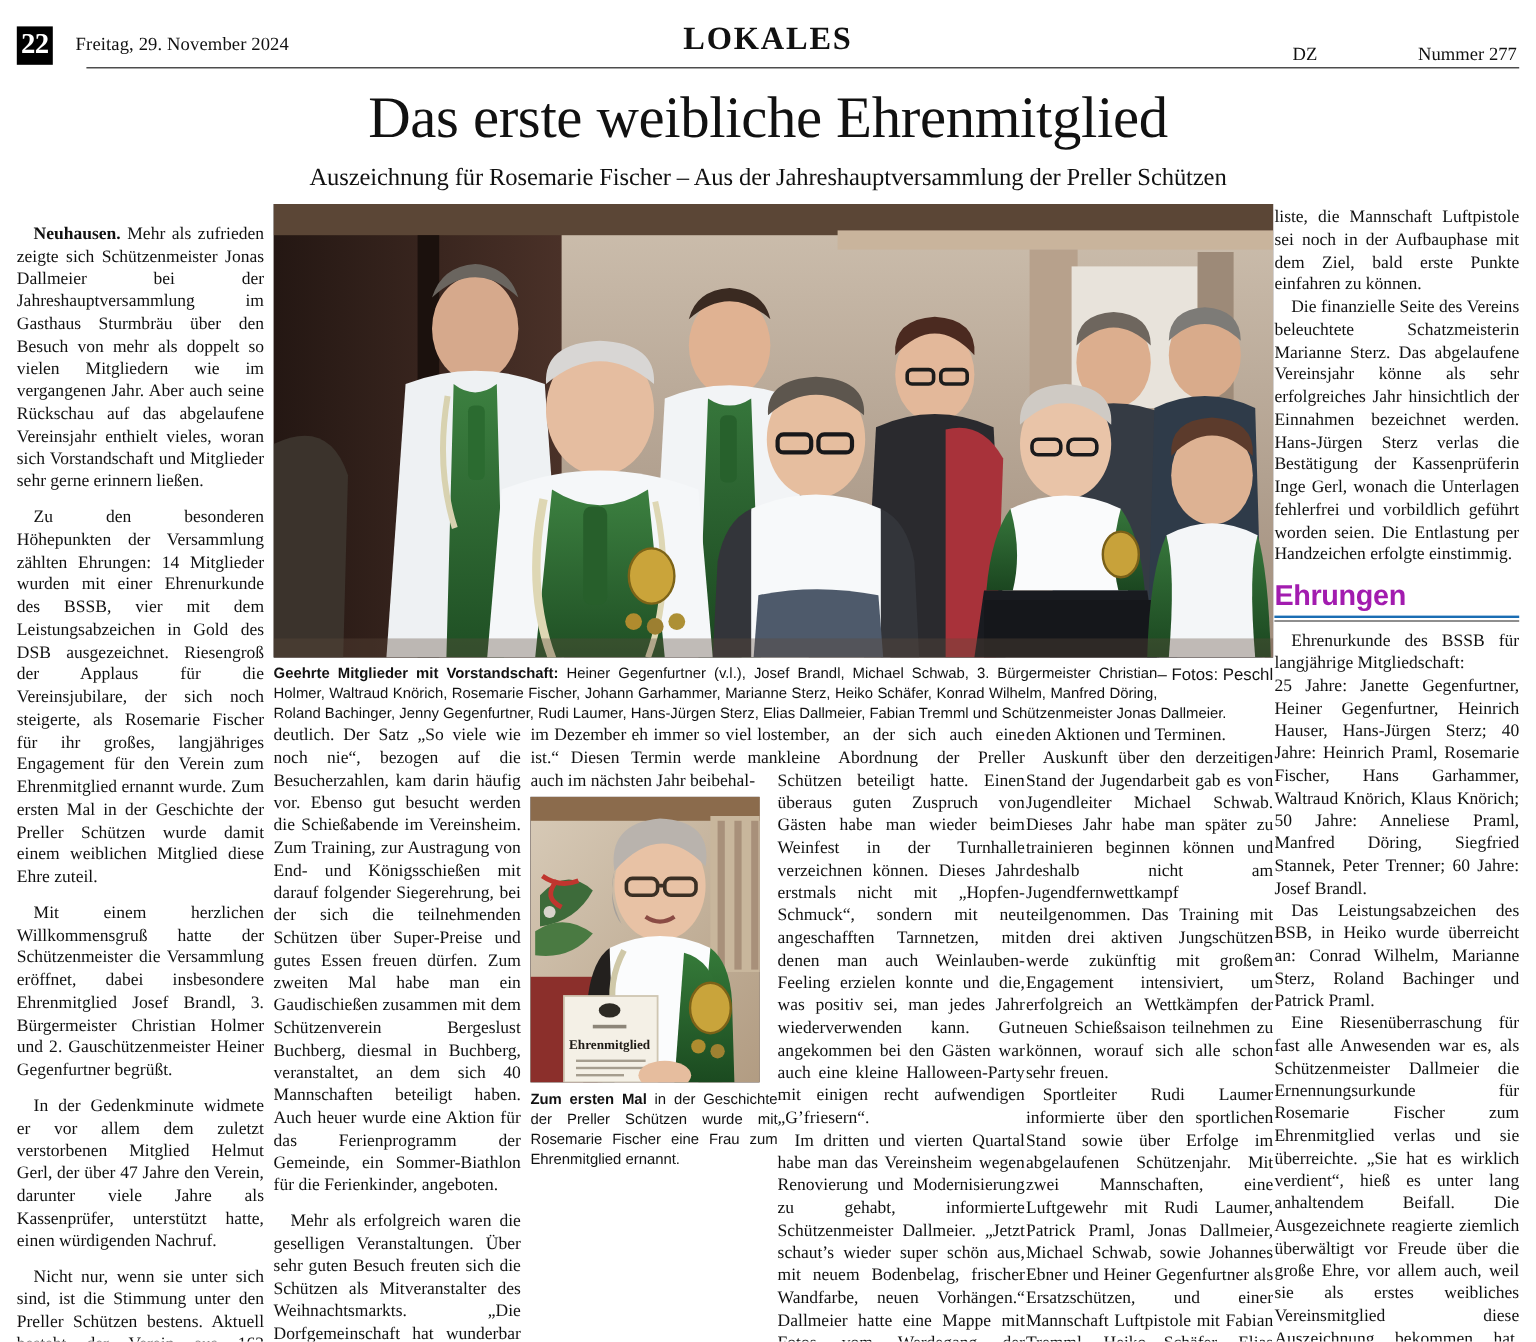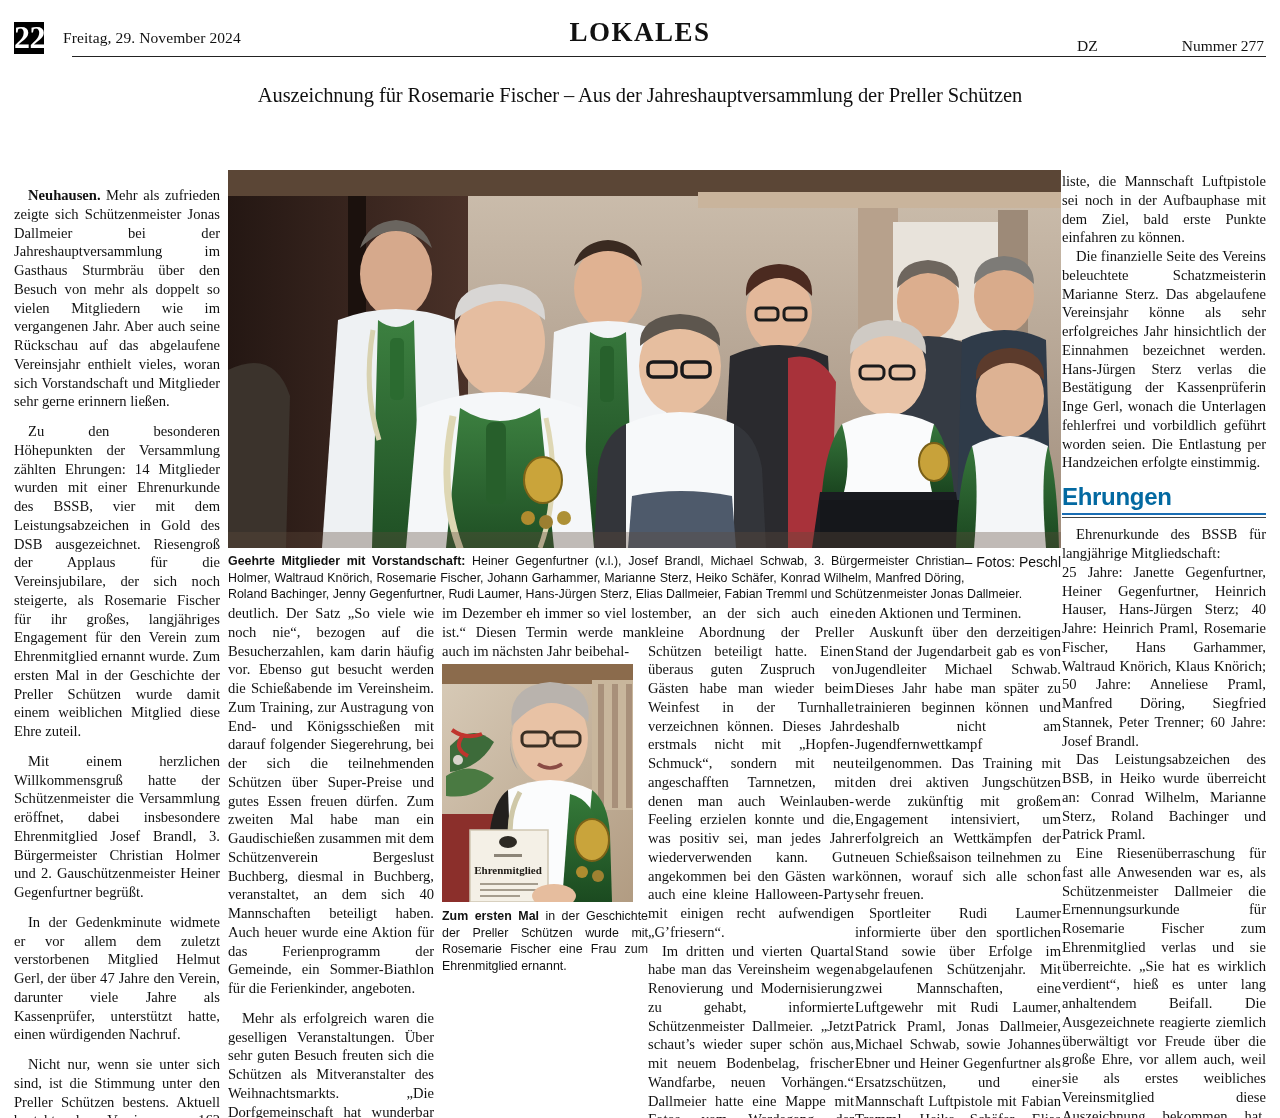--- a/index.html
+++ b/index.html
@@ -14,21 +14,21 @@
   .page { position:relative; width:1280px; height:1118px; padding:0; }
 
   
   .masthead {
     position:absolute; left:14px; top:18px; width:1252px; height:40px;
     display:flex; align-items:center;
   }
   .page-number {
     background:#000; color:#fff;
     font-family:"Liberation Serif", serif;
-    font-weight:700; font-size:32px; line-height:30px;
+    font-weight:700; font-size:24px; line-height:30px;
     width:30px; height:32px; text-align:center;
     letter-spacing:-0.5px;
   }
   .masthead-date {
     font-size:15.5px; margin-left:19px; letter-spacing:0.1px;
     white-space:nowrap;
   }
   .masthead-section {
     position:absolute; left:0; right:0; text-align:center;
     font-size:27px; letter-spacing:1.5px; font-weight:700;
@@ -100,21 +100,21 @@
   }
   .caption b { font-weight:700; }
   #caption-main { left:228px; top:553px; width:833px; }
   #caption-portrait { left:442px; top:908px; width:206px; }
   .credit { float:right; font-size:14px; }
 
   
   .section-head-wrap { margin:12px 0 7px 0; }
   .section-head {
     font-family:"Liberation Sans", sans-serif;
-    color:#0369a1; font-weight:700; font-size:24px;
+    color:#a21caf; font-weight:700; font-size:24px;
     line-height:1.1; letter-spacing:-0.3px;
     border-bottom:2.2px solid #1a6db3;
     padding-bottom:3px;
     display:block;
   }
   .section-rule2 { border-top:1.1px solid #444; margin-top:2px; margin-bottom:6px; }
 
   
   svg { display:block; }
 </style>
@@ -128,20 +128,21 @@
     <div class="masthead-date">Freitag, 29. November 2024</div>
     <div class="masthead-section">LOKALES</div>
     <div class="masthead-right">
       <span>DZ</span>
       <span>Nummer 277</span>
     </div>
   </div>
   <div class="masthead-rule"></div>
 
   <div class="headline-block">
+    <h1 class="headline">Das erste weibliche Ehrenmitglied</h1>
     <div class="subhead">Auszeichnung für Rosemarie Fischer – Aus der Jahreshauptversammlung der Preller Schützen</div>
   </div>
 
   <div class="photo-main">
     <svg width="833" height="378" viewBox="0 0 833 378" preserveAspectRatio="none">
       <defs>
         <linearGradient id="wallg" x1="0" y1="0" x2="0" y2="1">
           <stop offset="0%" stop-color="#cdbfae"></stop>
             <stop offset="100%" stop-color="#a08d7c"></stop>
         </linearGradient>

